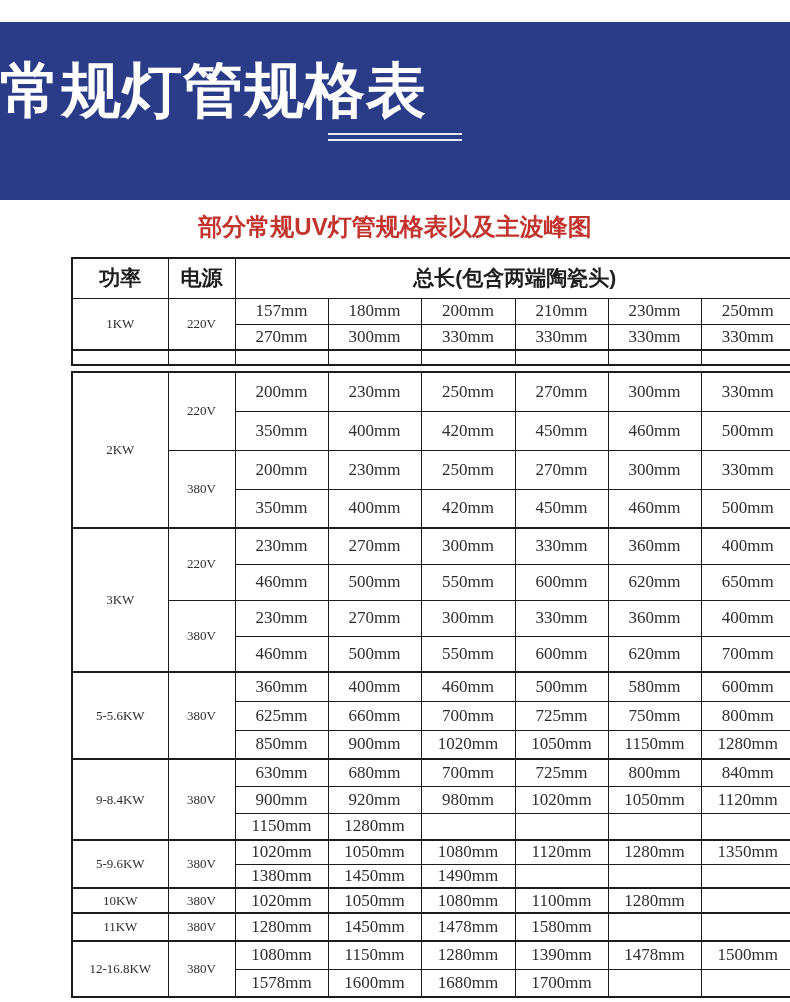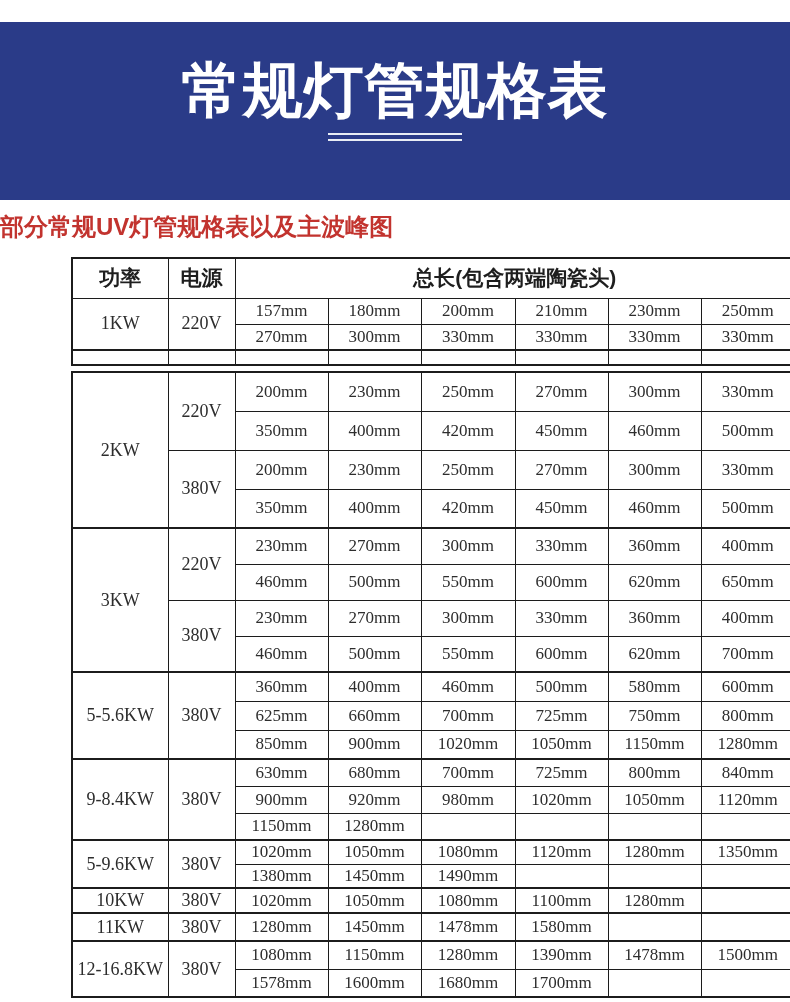--- a/index.html
+++ b/index.html
@@ -16,21 +16,21 @@
     overflow: hidden;
   }
   
   .top-strip {
     height: 22px;
     background: #ffffff;
   }
   .banner {
     height: 178px;
     background: #2a3b88;
-    text-align: center;
+    text-align: left;
     overflow: hidden;
   }
   .banner-title {
     margin: 0;
     padding-top: 38px;
     font-size: 60px;
     line-height: 62px;
     font-weight: 900;
     color: #ffffff;
     letter-spacing: 1px;
@@ -47,21 +47,21 @@
     margin: 11px auto 0 auto;
   }
   .banner-lines .line {
     height: 2px;
     background: #e9edf5;
     margin-bottom: 4px;
   }
   
   .caption {
     margin-top: 11px;
-    text-align: left;
+    text-align: center;
     font-size: 24px;
     font-weight: 700;
     color: #c2332e;
   }
   
   .tables-wrap {
     margin-left: 35px;
     margin-top: 14px;
     width: 723px;
     padding-left: 36px;
@@ -92,21 +92,21 @@
     font-weight: 700;
     color: #1e1e1e;
   }
   table.spec td {
     font-family: "Liberation Serif", "DejaVu Serif", serif;
     font-size: 17px;
     color: #2d2d2d;
   }
   table.spec td.power-cell,
   table.spec td.supply-cell {
-    font-size: 18px;
+    font-size: 13px;
   }
   table.spec tr.section-start td {
     border-top: 2px solid #1c1c1c;
   }
 </style>
 </head>
 <body>
 
 <div class="page">
 

